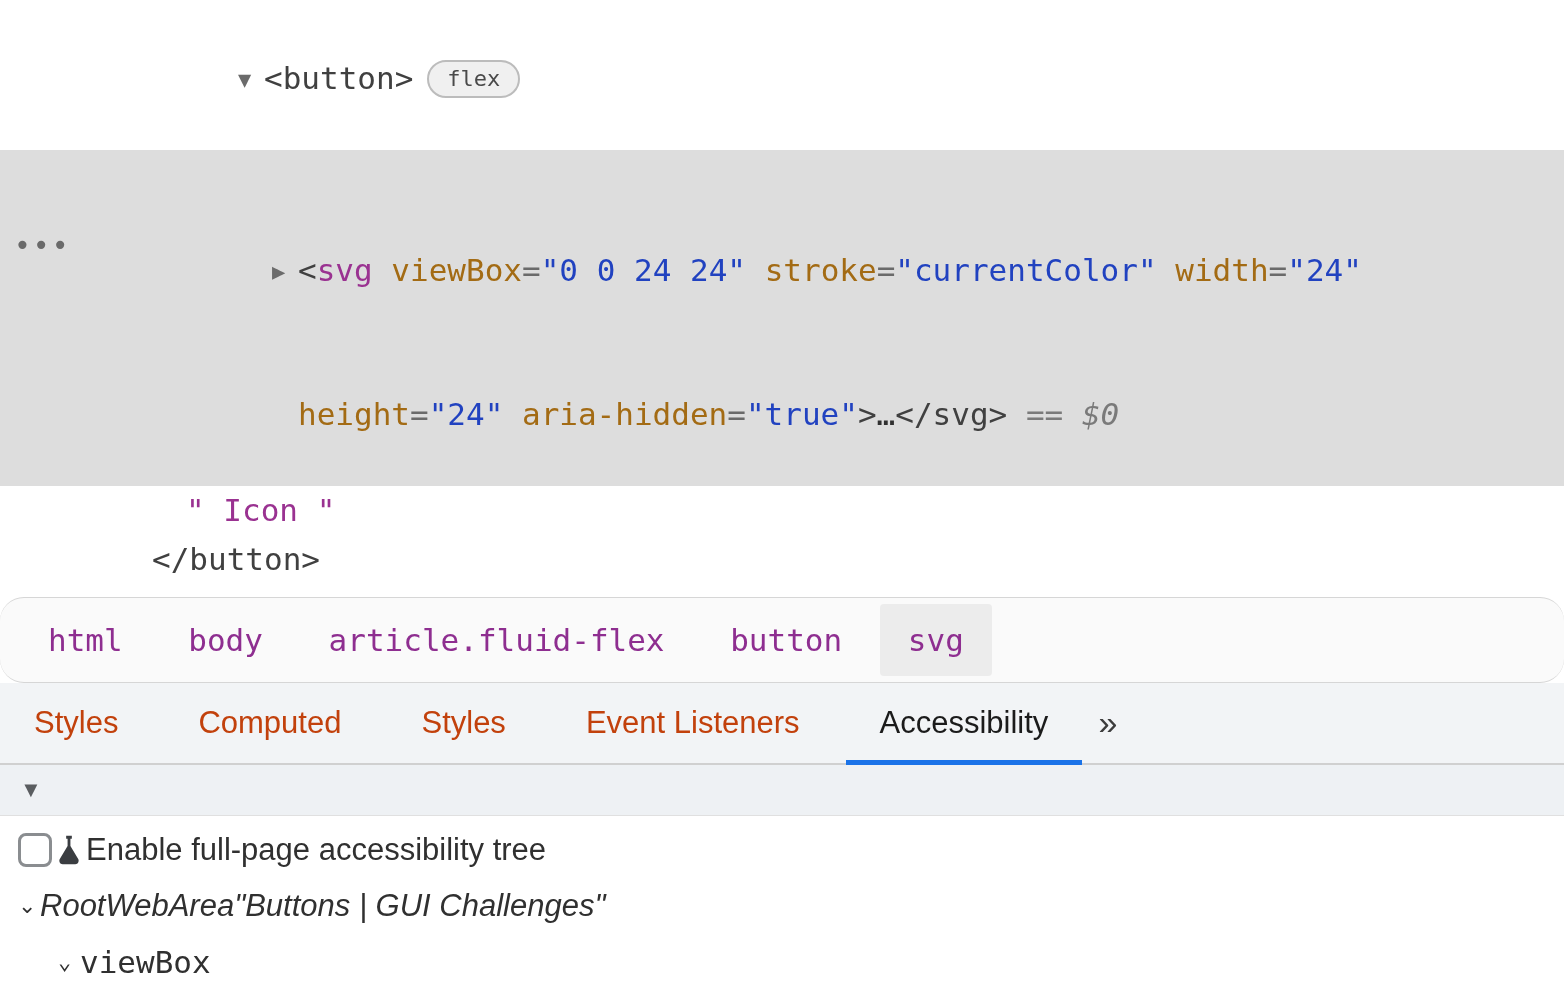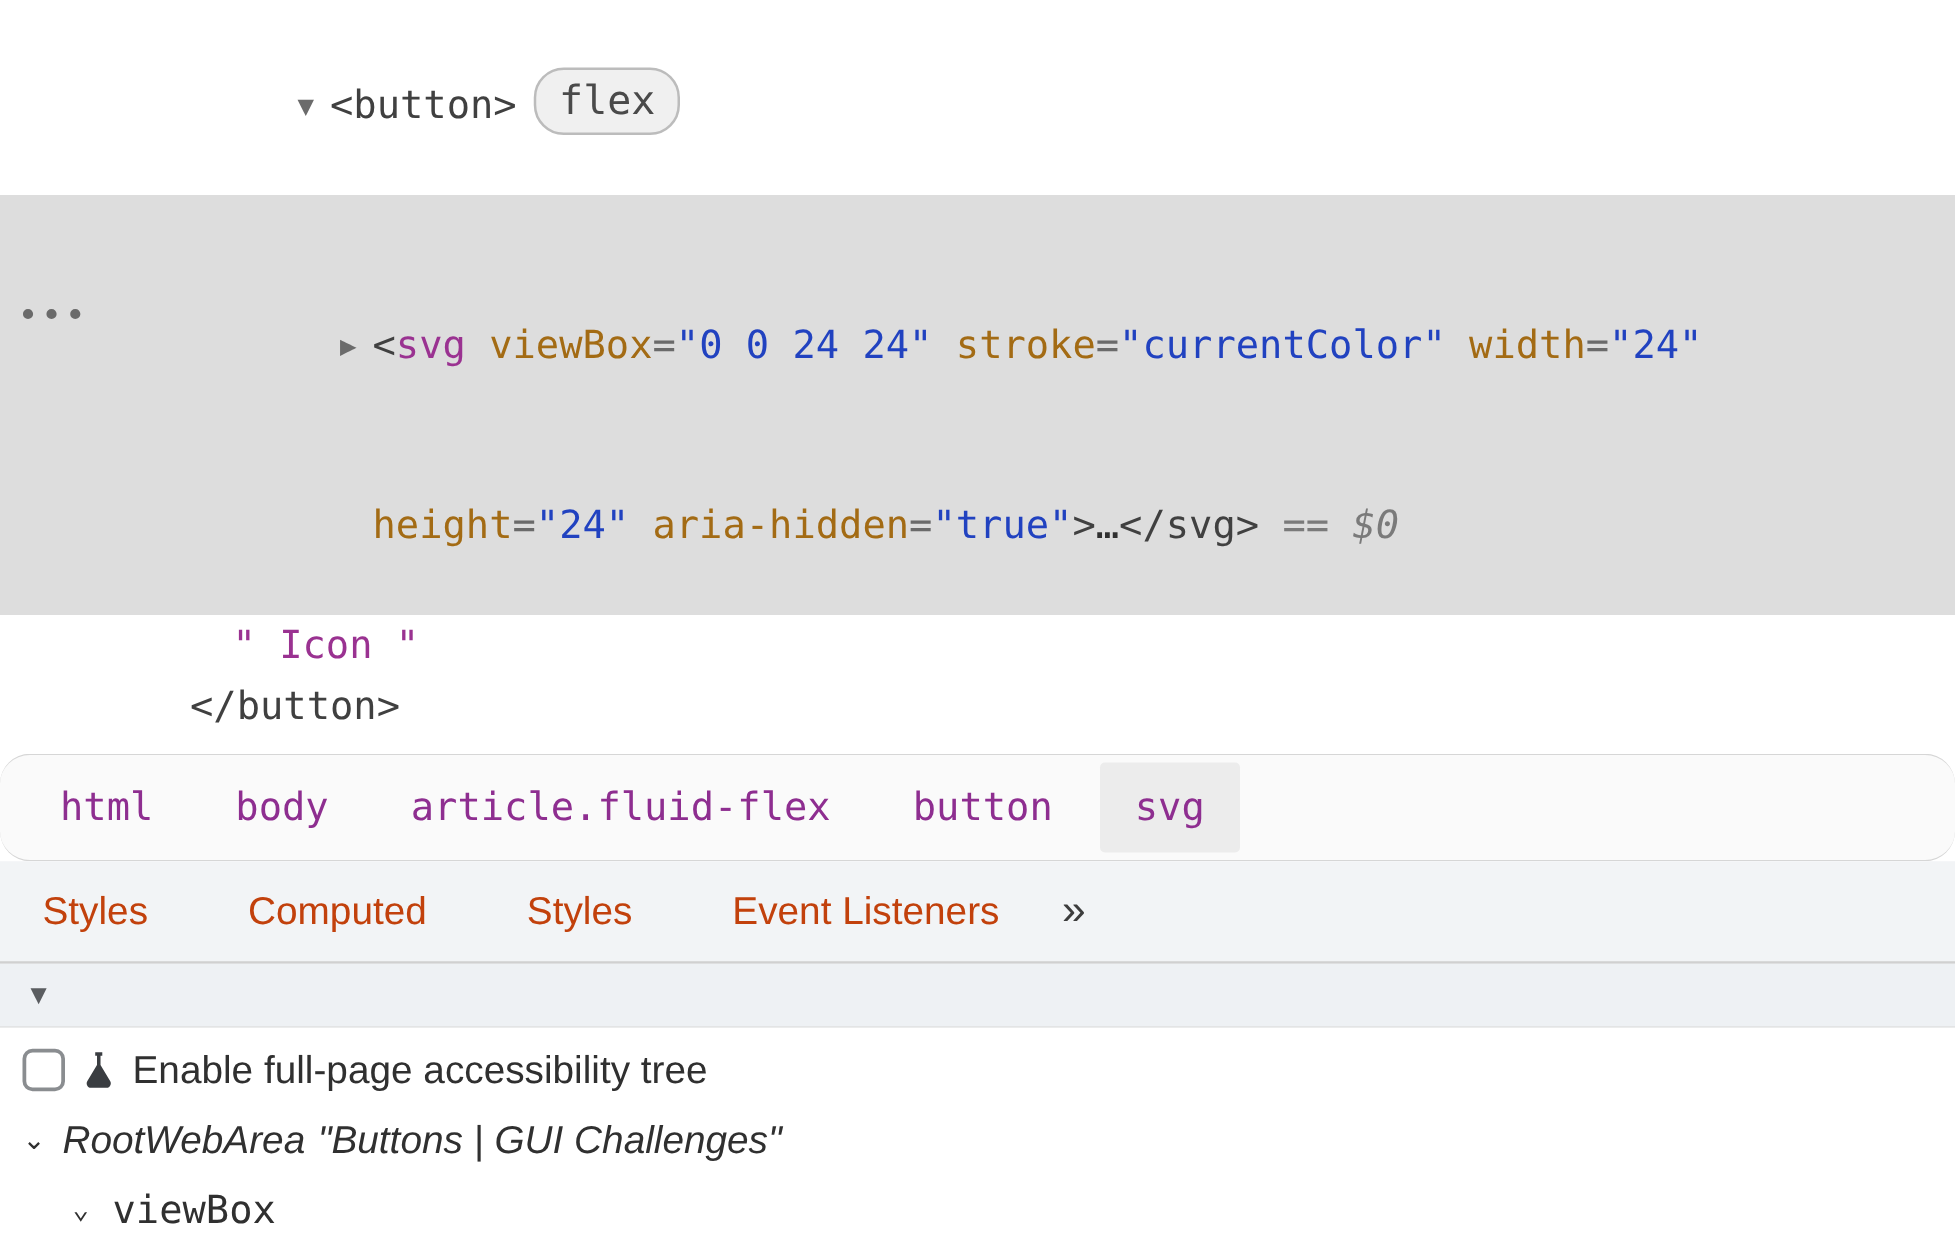--- a/index.html
+++ b/index.html
@@ -52,21 +52,21 @@
   .ellipsis    { color: #303030; }
   .eq-dollar   { color: #7a7a7a; font-style: italic; }
   .flex-badge {
     display: inline-block;
     margin-left: 14px;
     padding: 0 18px;
     border: 2px solid #bcbcbc;
     border-radius: 24px;
     background: #f0f0f0;
     color: #4a4a4a;
-    font-size: 32px;
+    font-size: 22px;
     vertical-align: 3px;
   }
 
   
   .crumbs {
     border-top: 1px solid #d6d6d6;
     border-bottom: 1px solid #d6d6d6;
     background: #fafafa;
     padding: 6px 8px 6px 20px;
     border-radius: 24px;
@@ -126,21 +126,21 @@
     font-size: 22px;
     color: #5a5d60;
     width: 20px;
   }
 
   
   .a11y-body { padding: 6px 0; }
   .a11y-row {
     display: flex;
     align-items: center;
-    gap: 10px;
+    gap: 0;
     font-size: 31px;
     padding: 10px 0 10px 18px;
   }
   .checkbox {
     width: 34px; height: 34px;
     border: 3px solid #8a8d90;
     border-radius: 8px;
     background: #fff;
   }
   .flask-icon { width: 34px; height: 34px; fill: #3a3d41; }
@@ -186,20 +186,21 @@
     <span class="crumb">article.fluid-flex</span>
     <span class="crumb">button</span>
     <span class="crumb active">svg</span>
   </div>
 
   <div class="tabs">
     <div class="tab">Styles</div>
     <div class="tab">Computed</div>
     <div class="tab">Styles</div>
     <div class="tab">Event Listeners</div>
+    <div class="tab active">Accessibility</div>
     <div class="more">»</div>
   </div>
 
   <div class="section-header">
     <span class="tri">▼</span>
   </div>
 
   <div class="a11y-body">
 
     <div class="a11y-row">

